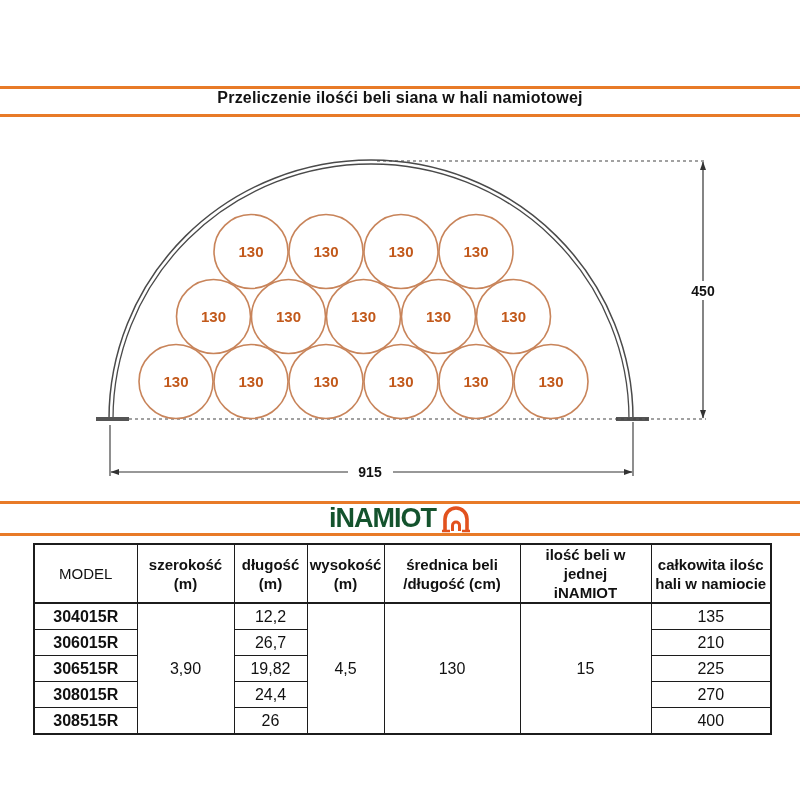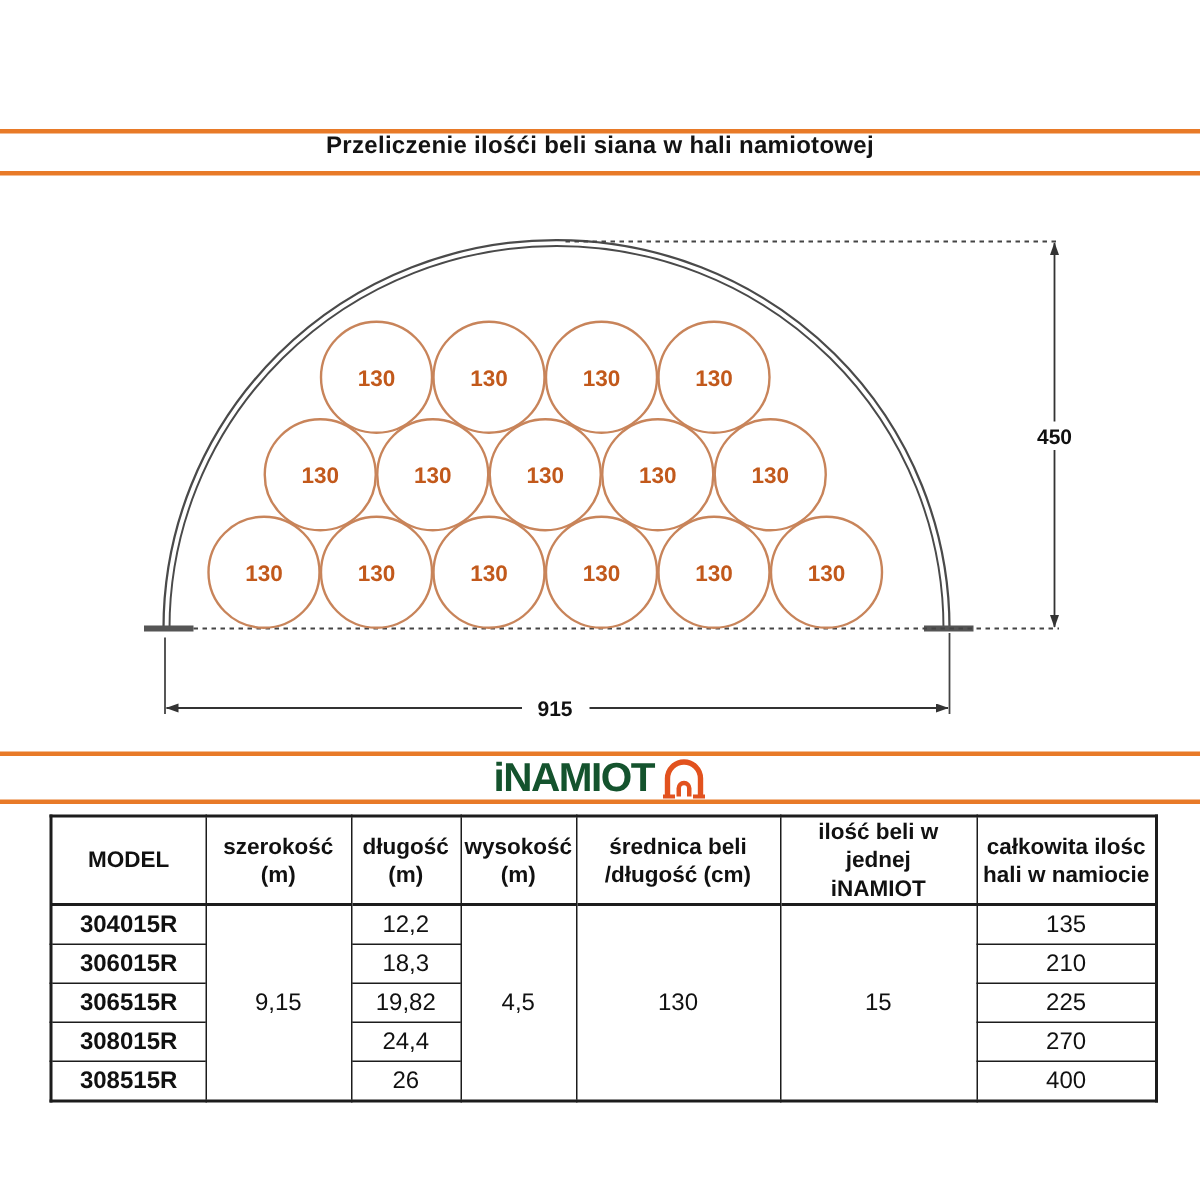--- a/index.html
+++ b/index.html
@@ -16,21 +16,21 @@
   .logo{position:absolute;top:503px;left:0;right:0;height:30px;
         display:flex;justify-content:center;align-items:center;gap:5px;}
   .logo-text{font-family:Liberation Sans, sans-serif;font-weight:bold;font-size:27px;
              letter-spacing:-1px;color:#14532d;line-height:1;}
   table.spec{position:absolute;left:33px;top:543px;width:737px;border-collapse:collapse;
              table-layout:fixed;text-align:center;background:#fff;
              border:2.5px solid #1c1c1c;}
   table.spec th, table.spec td{border:1.5px solid #1c1c1c;padding:0 2px;}
   table.spec thead th{font-weight:bold;font-size:15px;line-height:19px;height:42px;
                       border-bottom:2.5px solid #1c1c1c;}
-  table.spec thead th.model-h{font-weight:bold;}
+  table.spec thead th.model-h{font-weight:normal;}
   table.spec td{height:25px;font-size:16px;line-height:1;}
   table.spec td.model{font-weight:bold;}
 </style>
 </head>
 <body>
 
 <div class="page">
 
   <div class="rule rule-a"></div>
   <div class="title">Przeliczenie ilośći beli siana w hali namiotowej</div>
@@ -146,30 +146,30 @@
         </th>
         <th>
           <div>całkowita ilośc</div>
           <div>hali w namiocie</div>
         </th>
       </tr>
     </thead>
     <tbody>
       <tr>
         <td class="model">304015R</td>
-        <td rowspan="5">9,15</td>
+        <td rowspan="5">3,90</td>
         <td>12,2</td>
         <td rowspan="5">4,5</td>
         <td rowspan="5">130</td>
         <td rowspan="5">15</td>
         <td>135</td>
       </tr>
       <tr>
         <td class="model">306015R</td>
-        <td>18,3</td>
+        <td>26,7</td>
         <td>210</td>
       </tr>
       <tr>
         <td class="model">306515R</td>
         <td>19,82</td>
         <td>225</td>
       </tr>
       <tr>
         <td class="model">308015R</td>
         <td>24,4</td>

